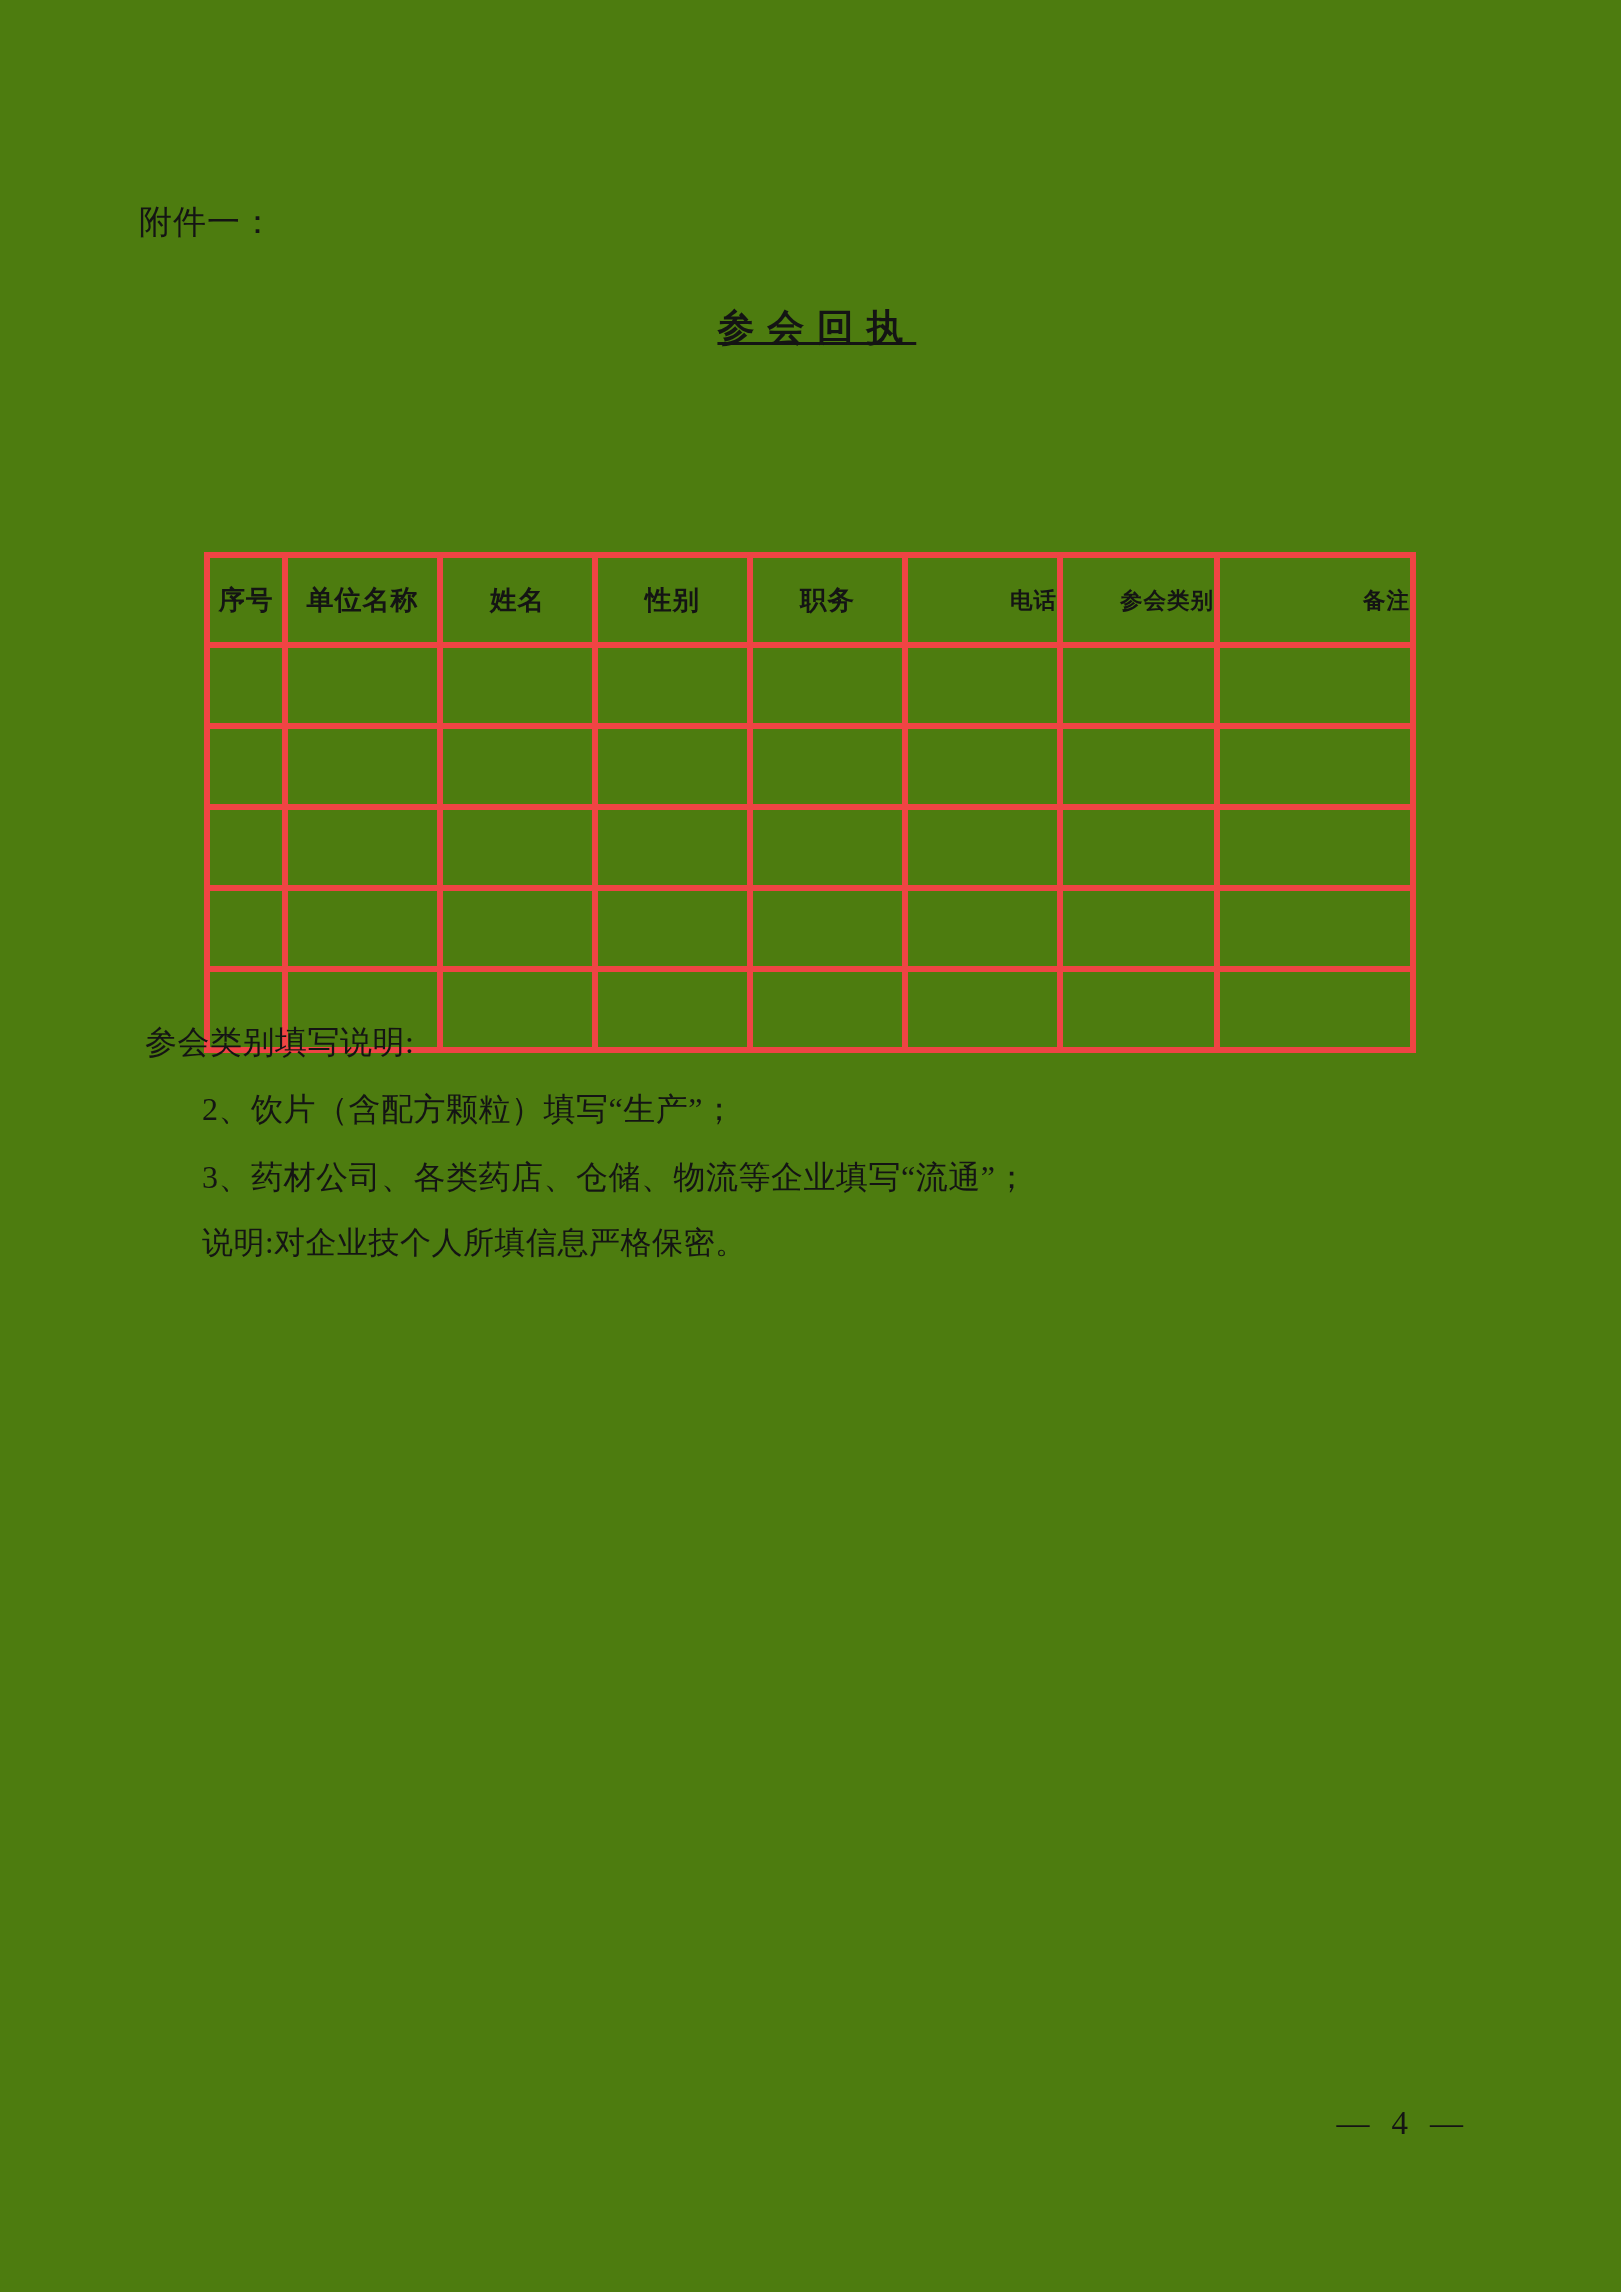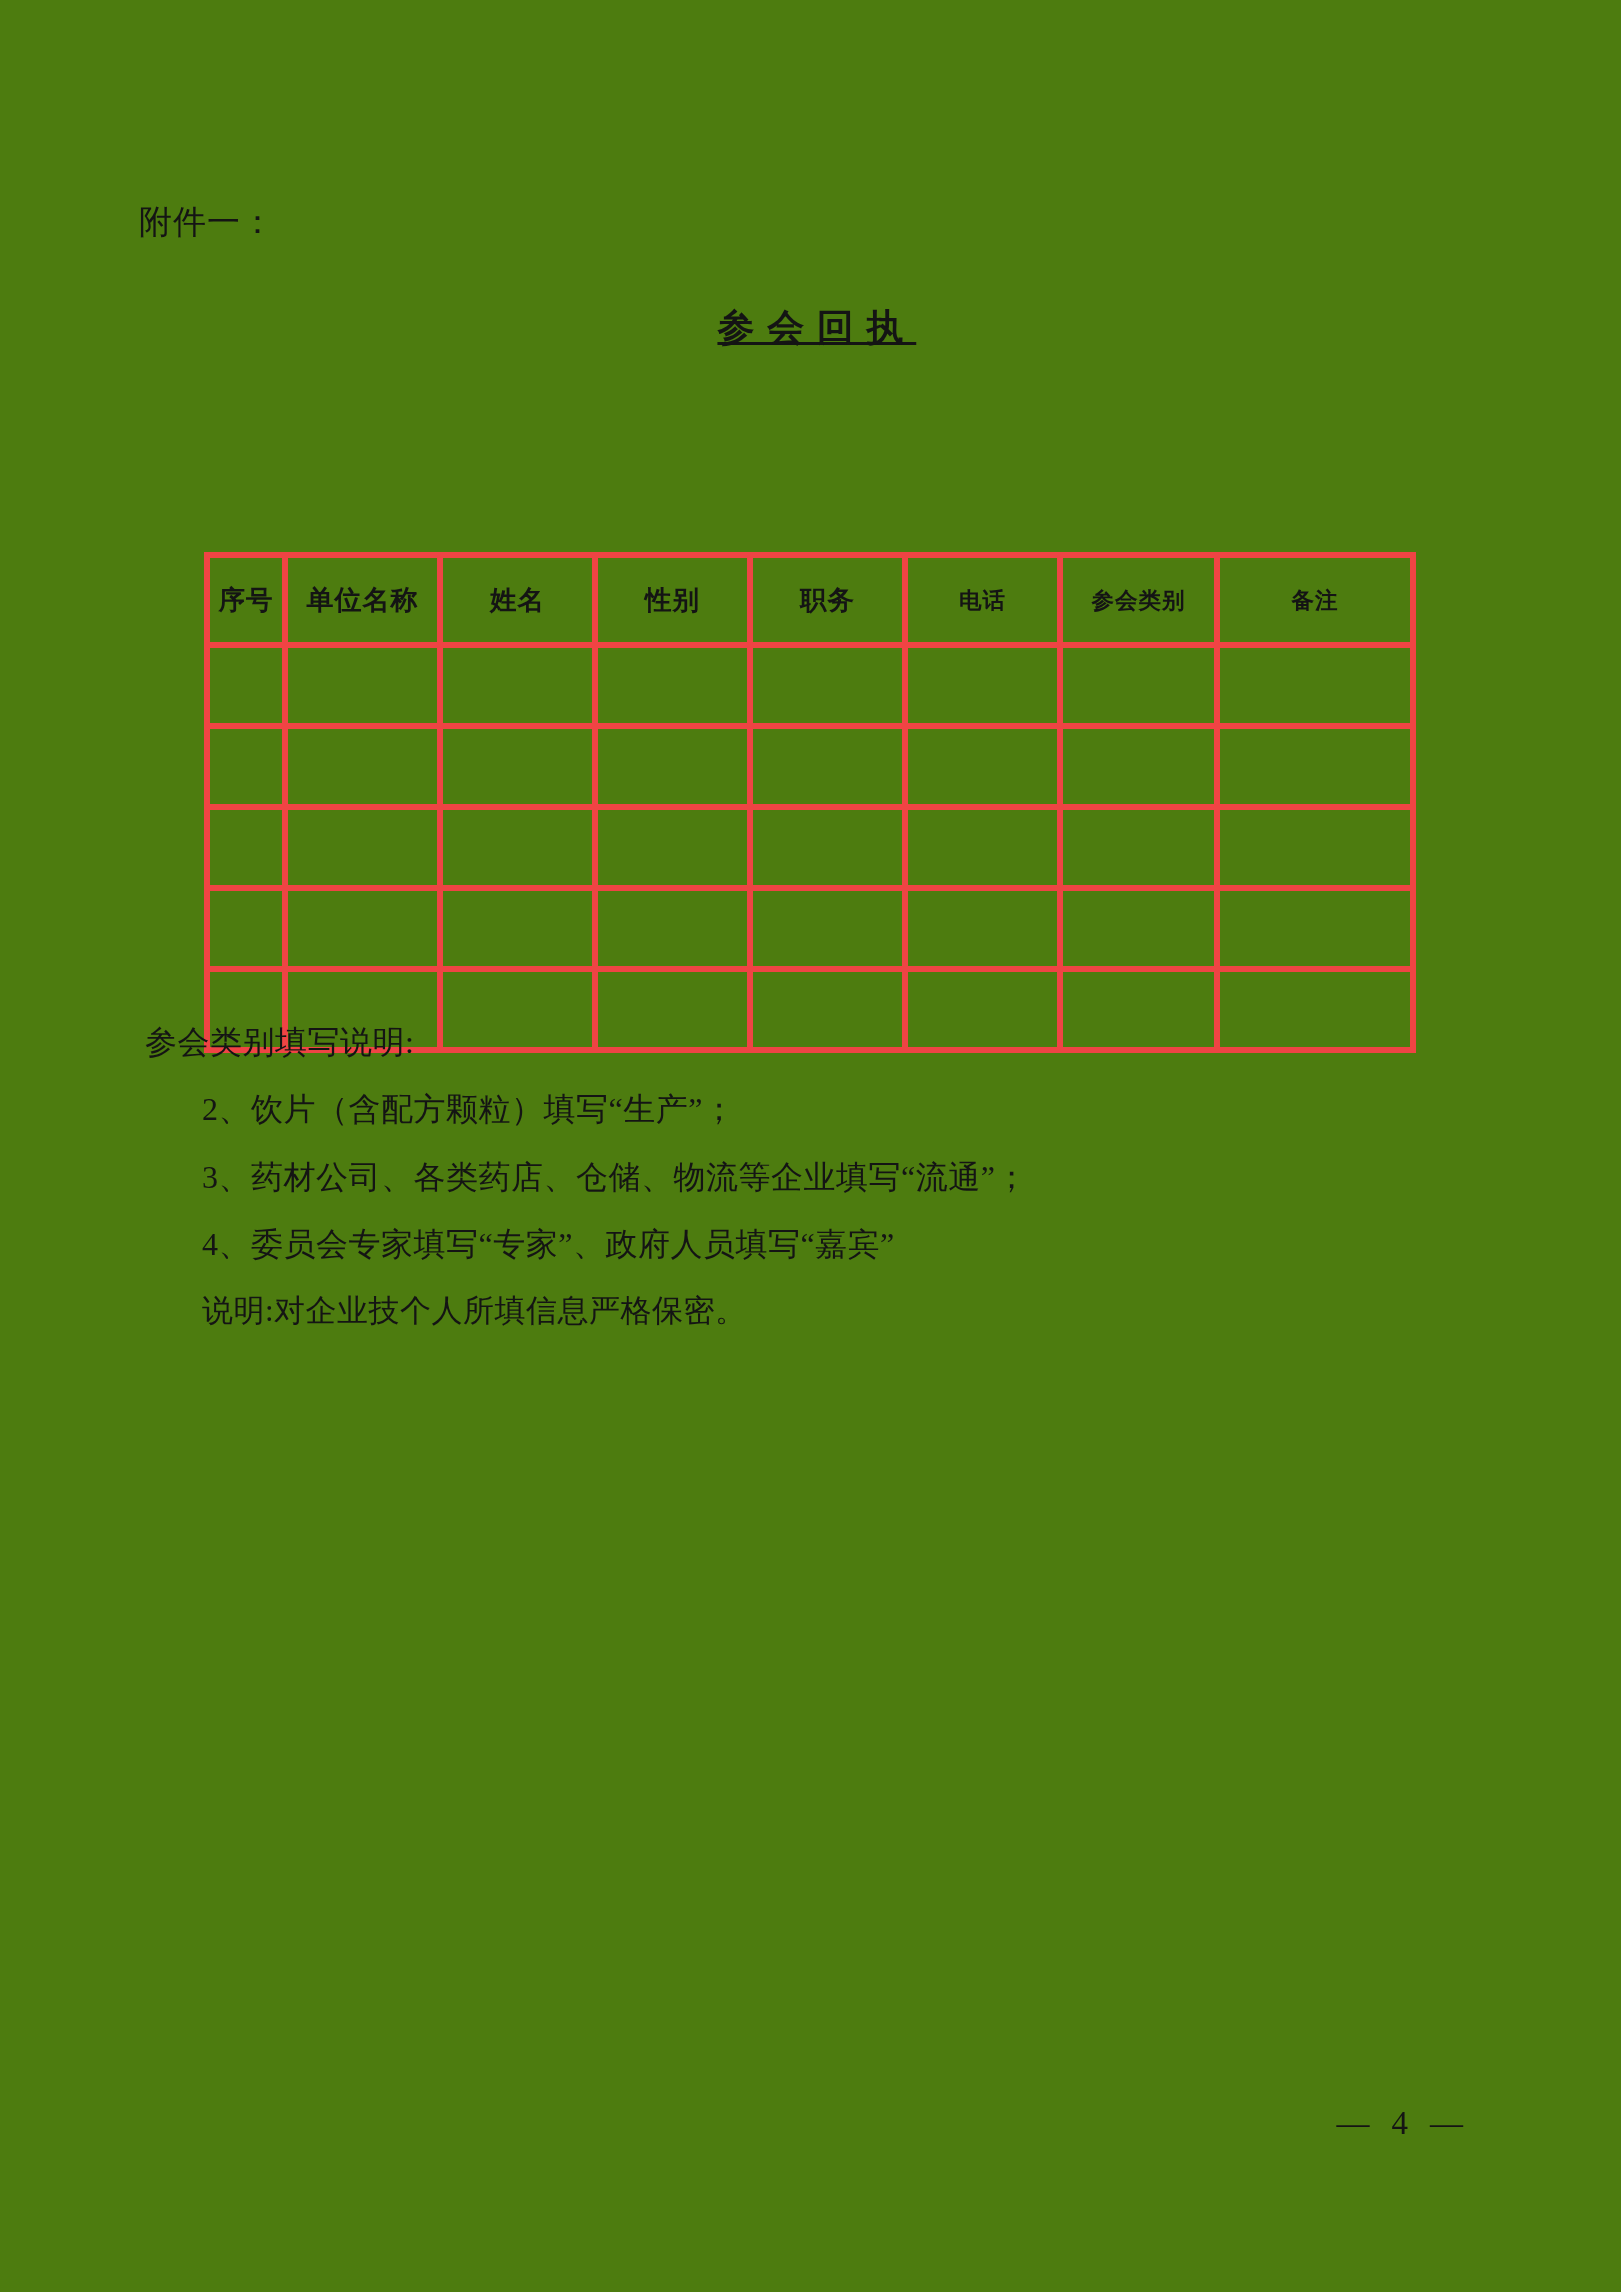--- a/index.html
+++ b/index.html
@@ -76,20 +76,21 @@
     font-size: 26.5px;
     letter-spacing: 1px;
     font-family: "Liberation Sans", "DejaVu Sans", sans-serif;
     font-weight: bold;
   }
   table.receipt-table thead th.wide-head {
     font-size: 27px;
   }
   table.receipt-table thead th.small-head {
     font-size: 22.5px;
+    text-align: right;
   }
   table.receipt-table tbody td {
     height: 75px;
   }
 
   
   col.c0 { width: 78px; }
   col.c1 { width: 155px; }
   col.c2 { width: 155px; }
   col.c3 { width: 155px; }
@@ -226,20 +227,19 @@
           <td></td>
         </tr>
       </tbody>
     </table>
   </div>
 
   <div class="notes">
     <div class="notes-heading">参会类别填写说明:</div>
     <div class="note-item">2、饮片（含配方颗粒）填写“生产”；</div>
     <div class="note-item">3、药材公司、各类药店、仓储、物流等企业填写“流通”；</div>
-    <div class="note-item">4、委员会专家填写“专家”、政府人员填写“嘉宾”</div>
     <div class="note-footer">说明:对企业技个人所填信息严格保密。</div>
   </div>
 
   <div class="page-footer">— 4 —</div>
 
 </div>
 
 
 </body></html>

